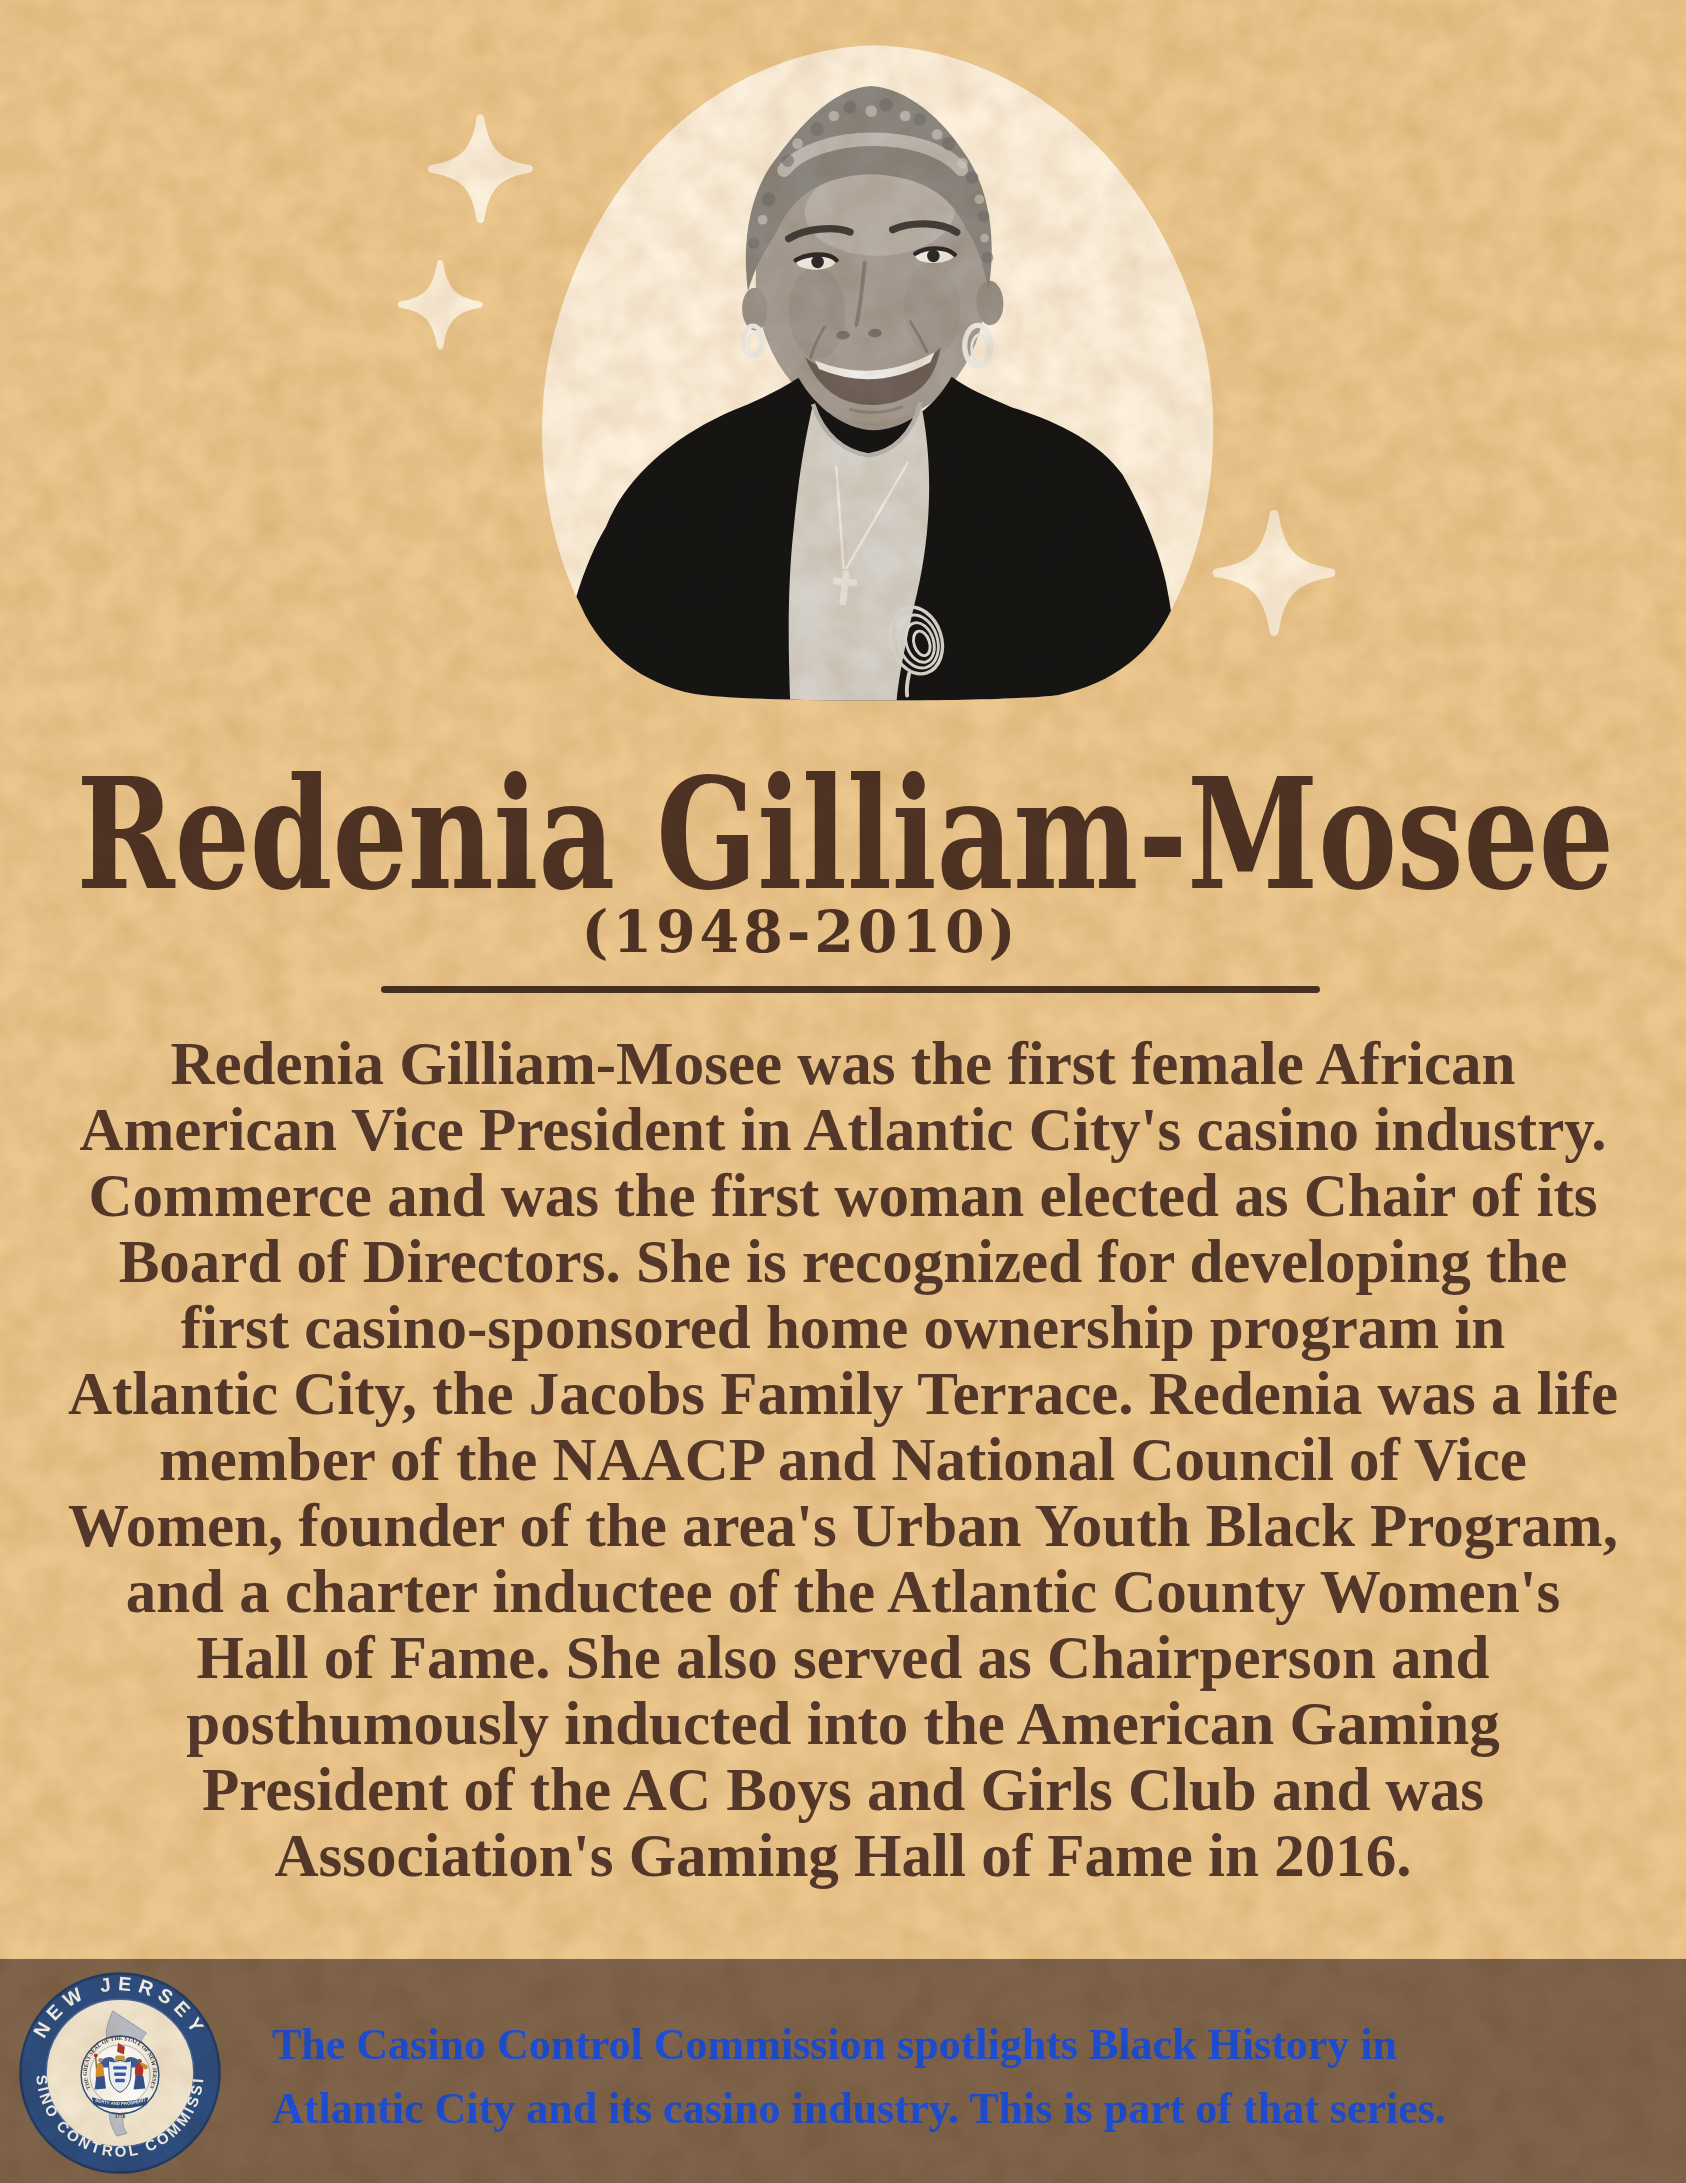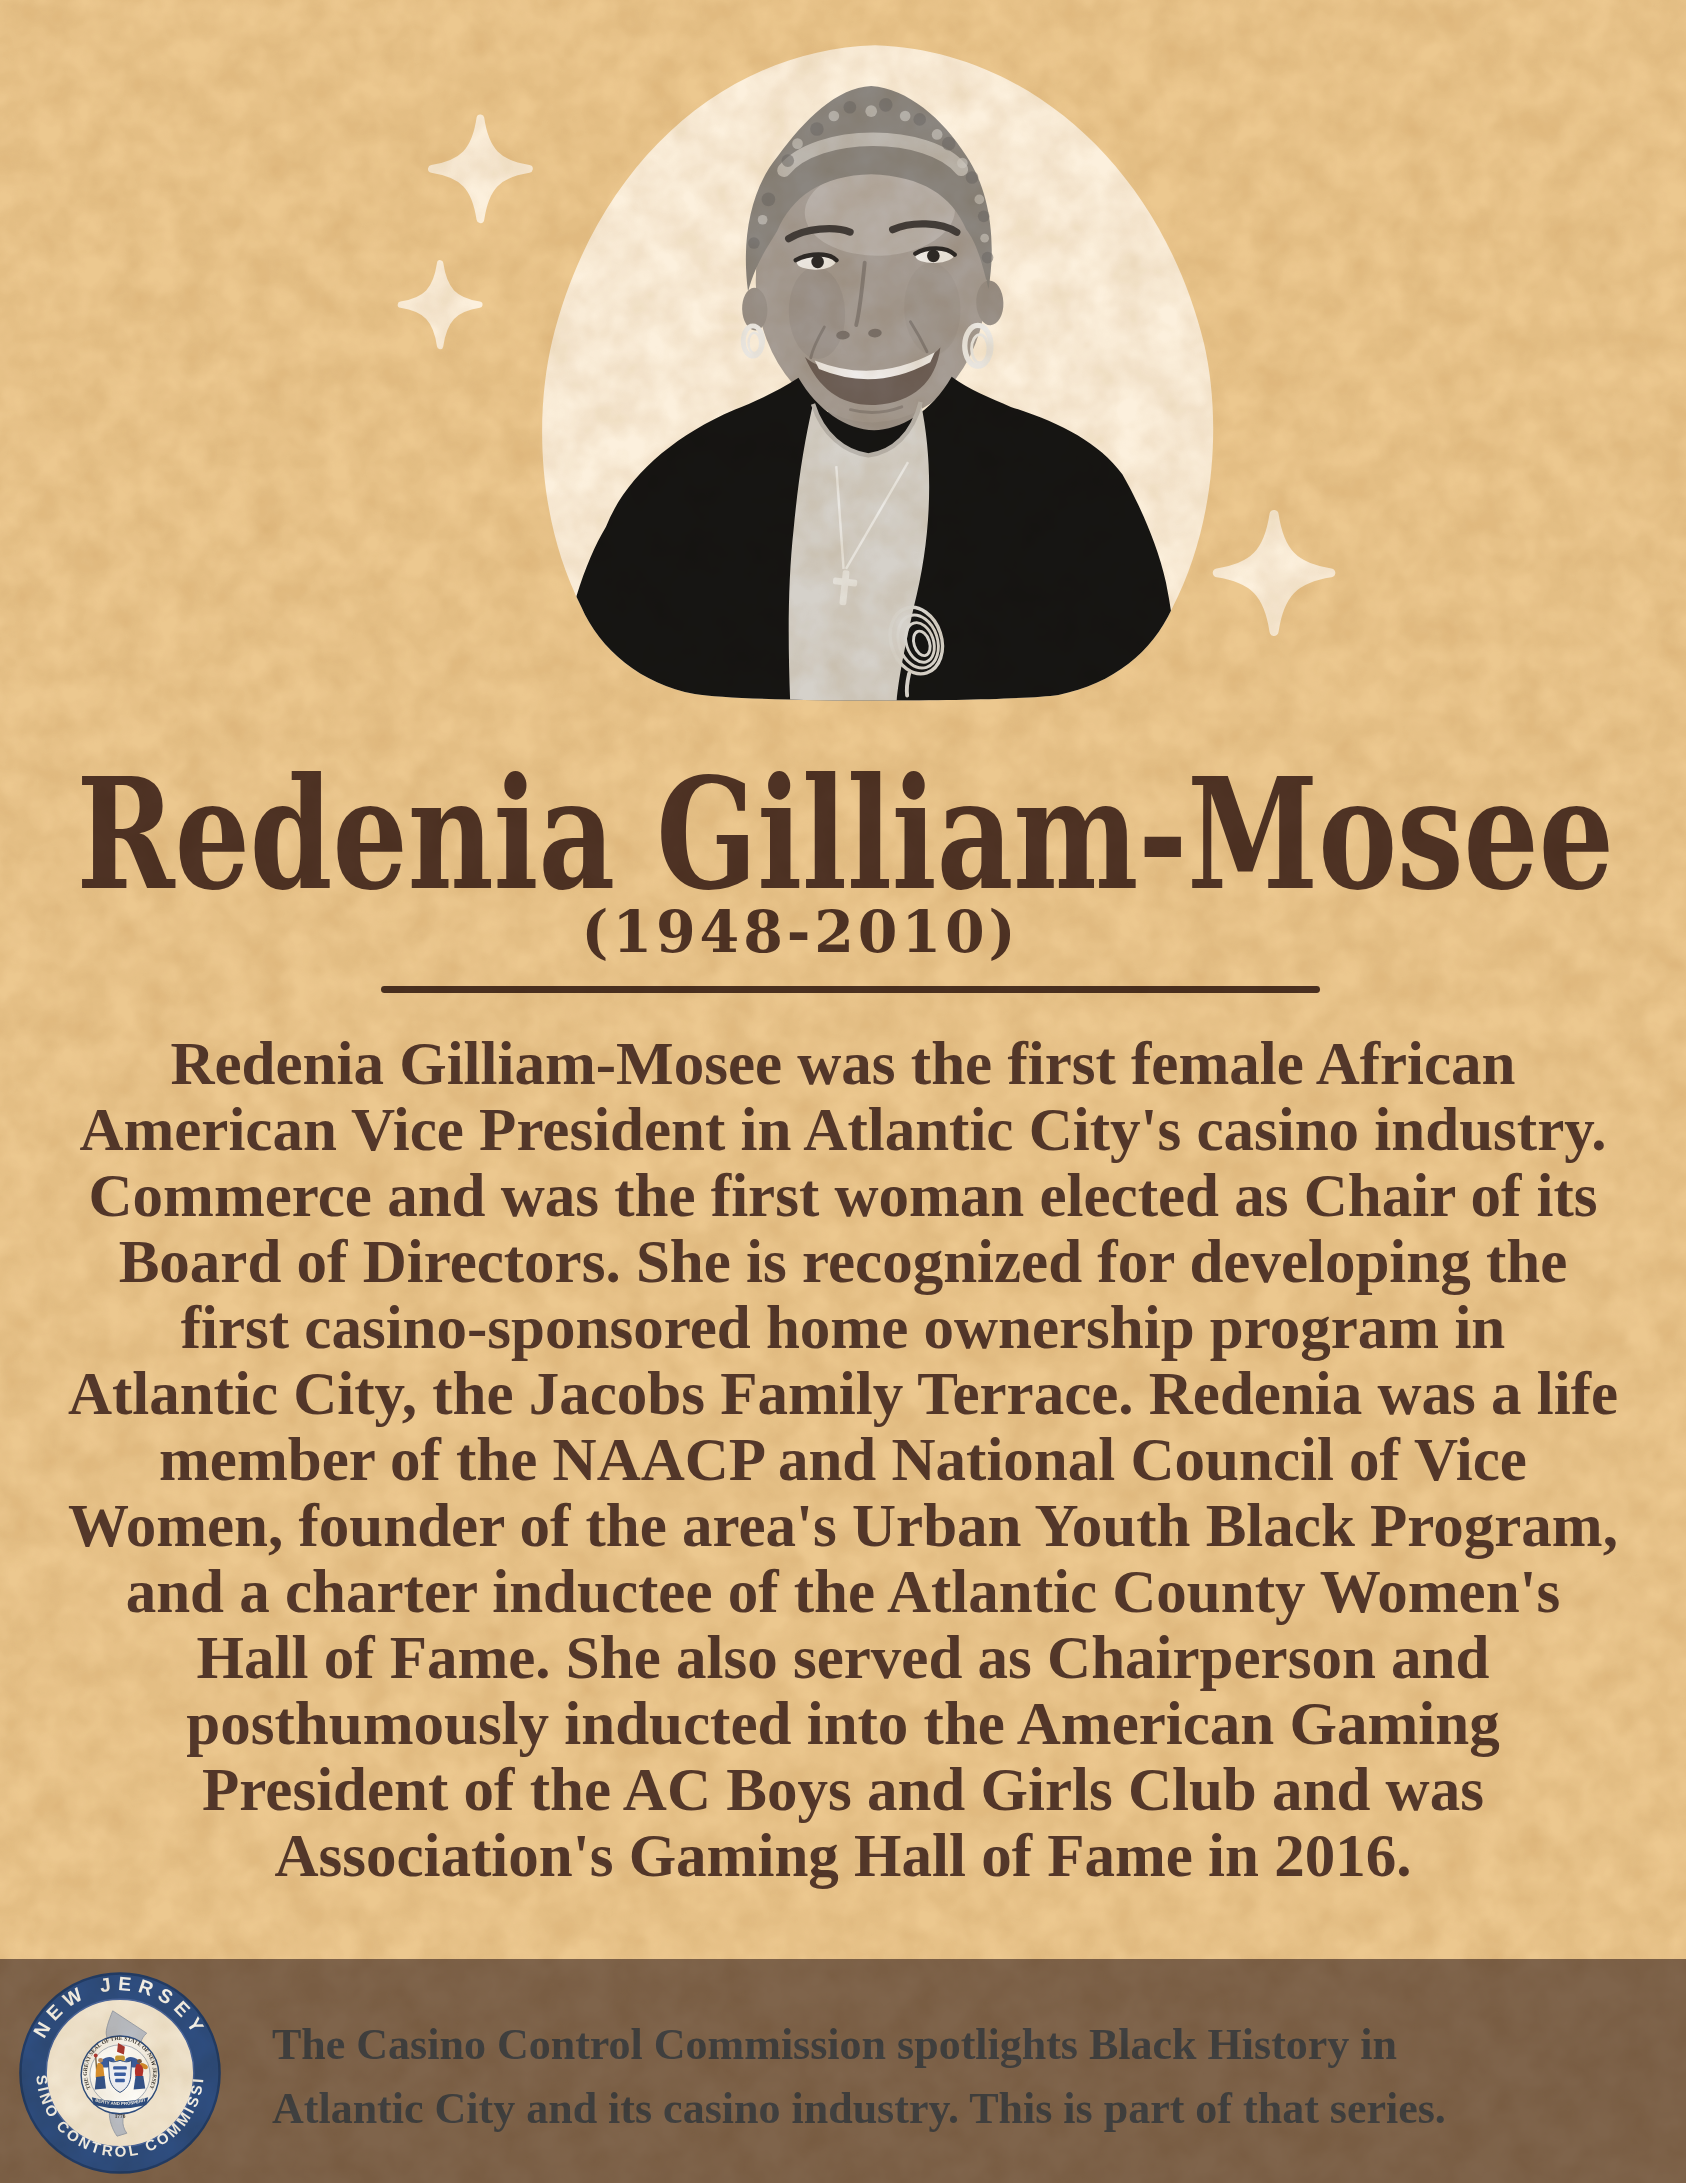--- a/index.html
+++ b/index.html
@@ -41,21 +41,21 @@
     left:0;top:1959px;width:1687px;height:224px;
     background:#7f644b;
   }
   #seal-svg{left:18.4px;top:1971px;width:204px;height:204px;}
   #footer-text{
     left:272px;top:2013px;width:1407px;
     font-family:"Liberation Serif", serif;
     font-weight:bold;
     font-size:44px;
     line-height:64px;
-    color:#404040;
+    color:#1d4ed8;
     white-space:nowrap;
   }
   #grain-svg{left:0;top:0;width:1687px;height:2183px;pointer-events:none;}
   .seal-arc{font-family:"Liberation Sans", sans-serif;font-weight:bold;fill:#f4f1e8;}
 </style>
 </head>
 <body>
 
 <div id="page">
 

